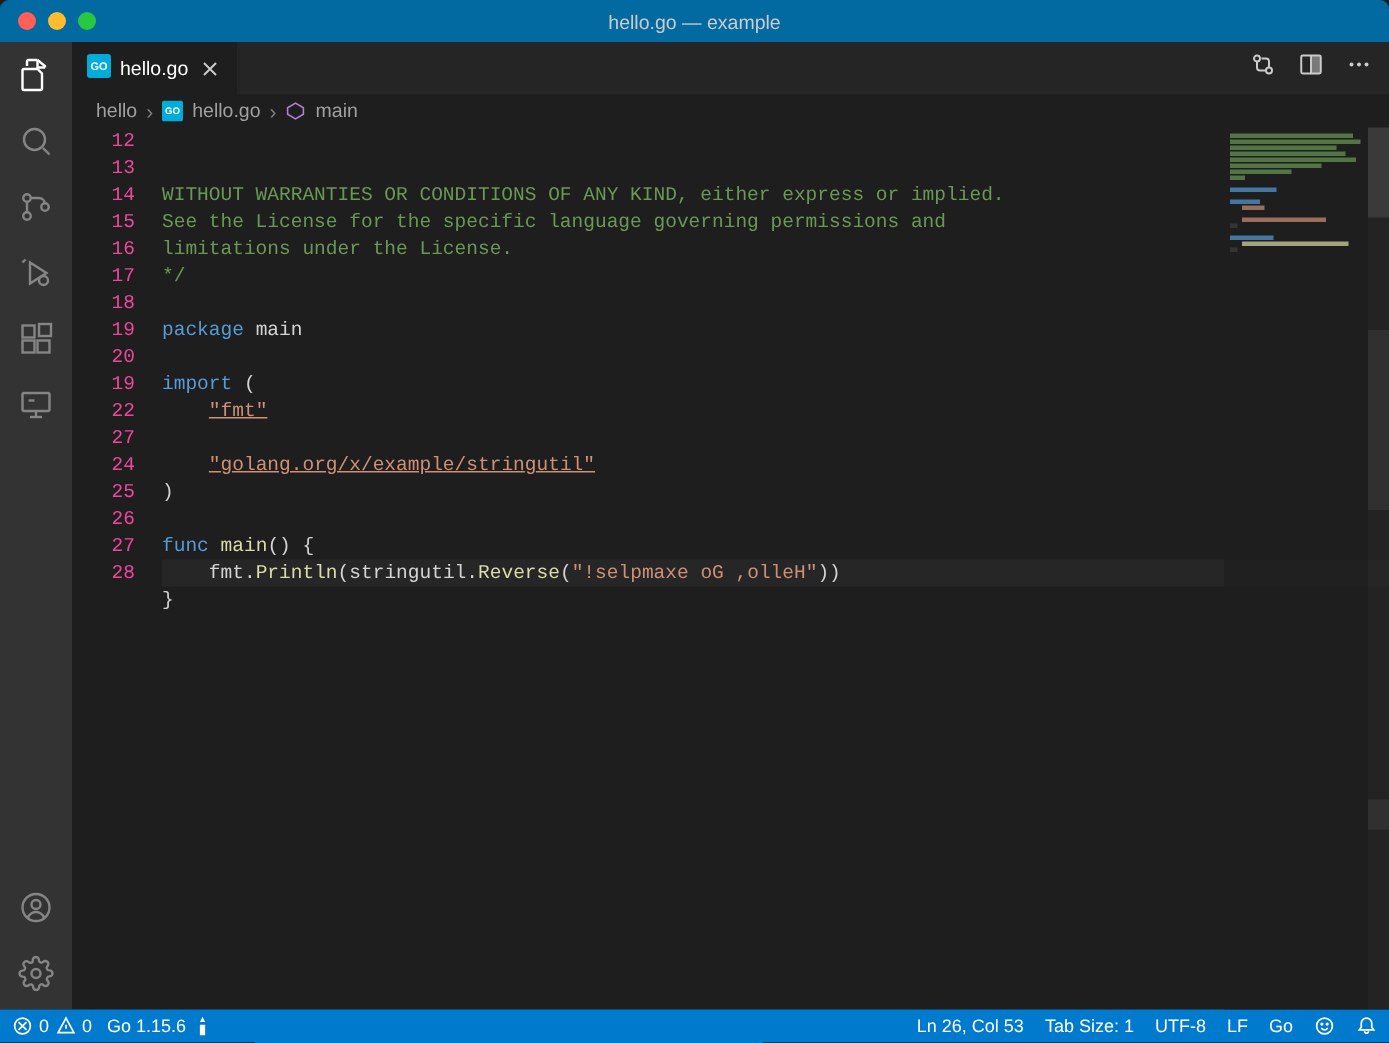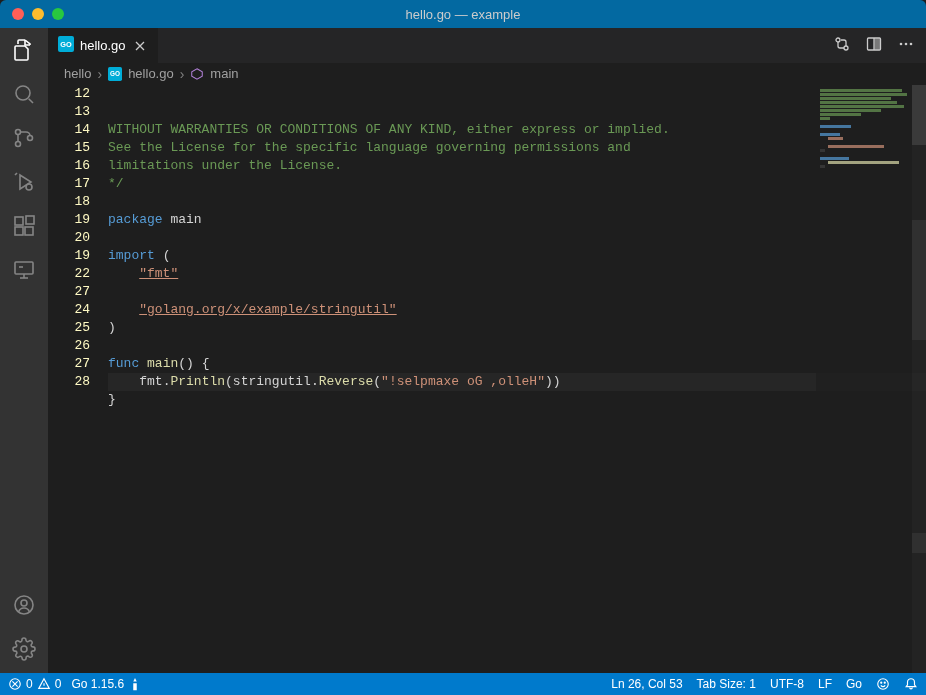--- a/index.html
+++ b/index.html
@@ -114,21 +114,21 @@
       flex: 1;
       display: flex;
       position: relative;
       font-family: Menlo, Monaco, "Courier New", monospace;
       font-size: 13px;
       line-height: 18px;
     }
     .gutter {
       width: 60px;
       text-align: right;
-      color: #fef9c3;
+      color: #ec4899;
       padding-right: 18px;
       padding-top: 0;
       user-select: none;
     }
     .gutter .ln { height: 18px; }
     .code-lines {
       flex: 1;
       white-space: pre;
       color: #d4d4d4;
       position: relative;

